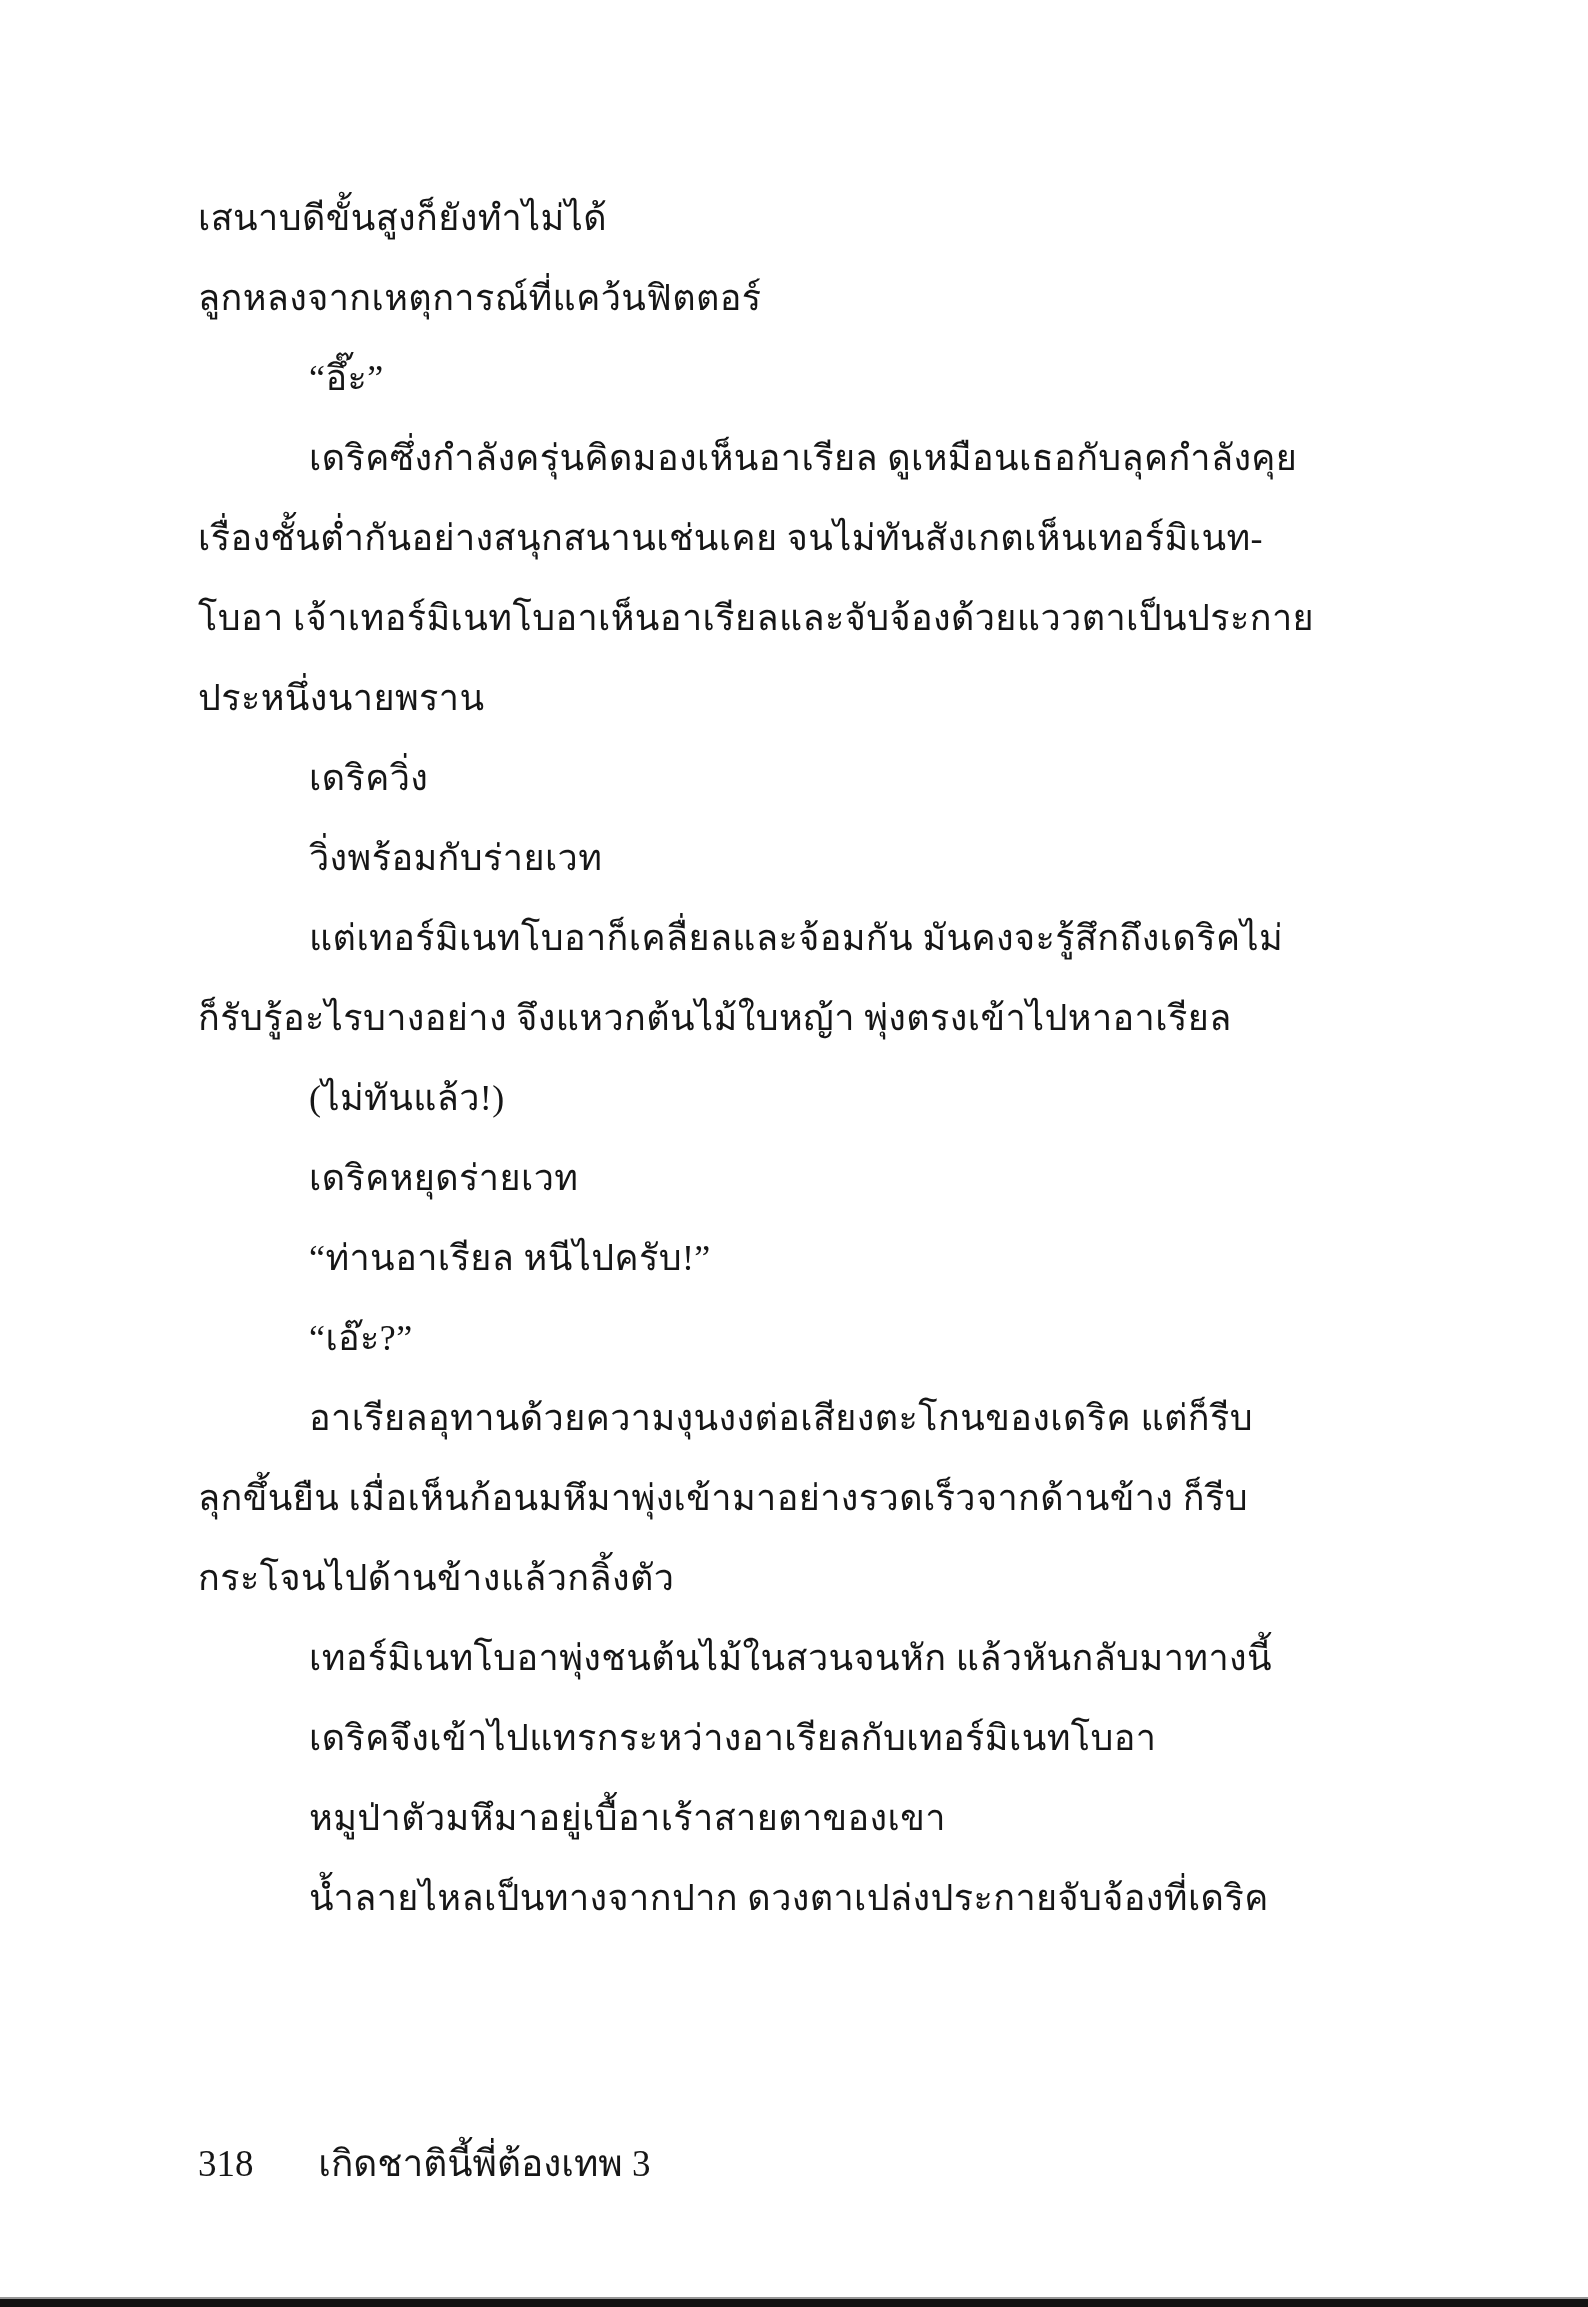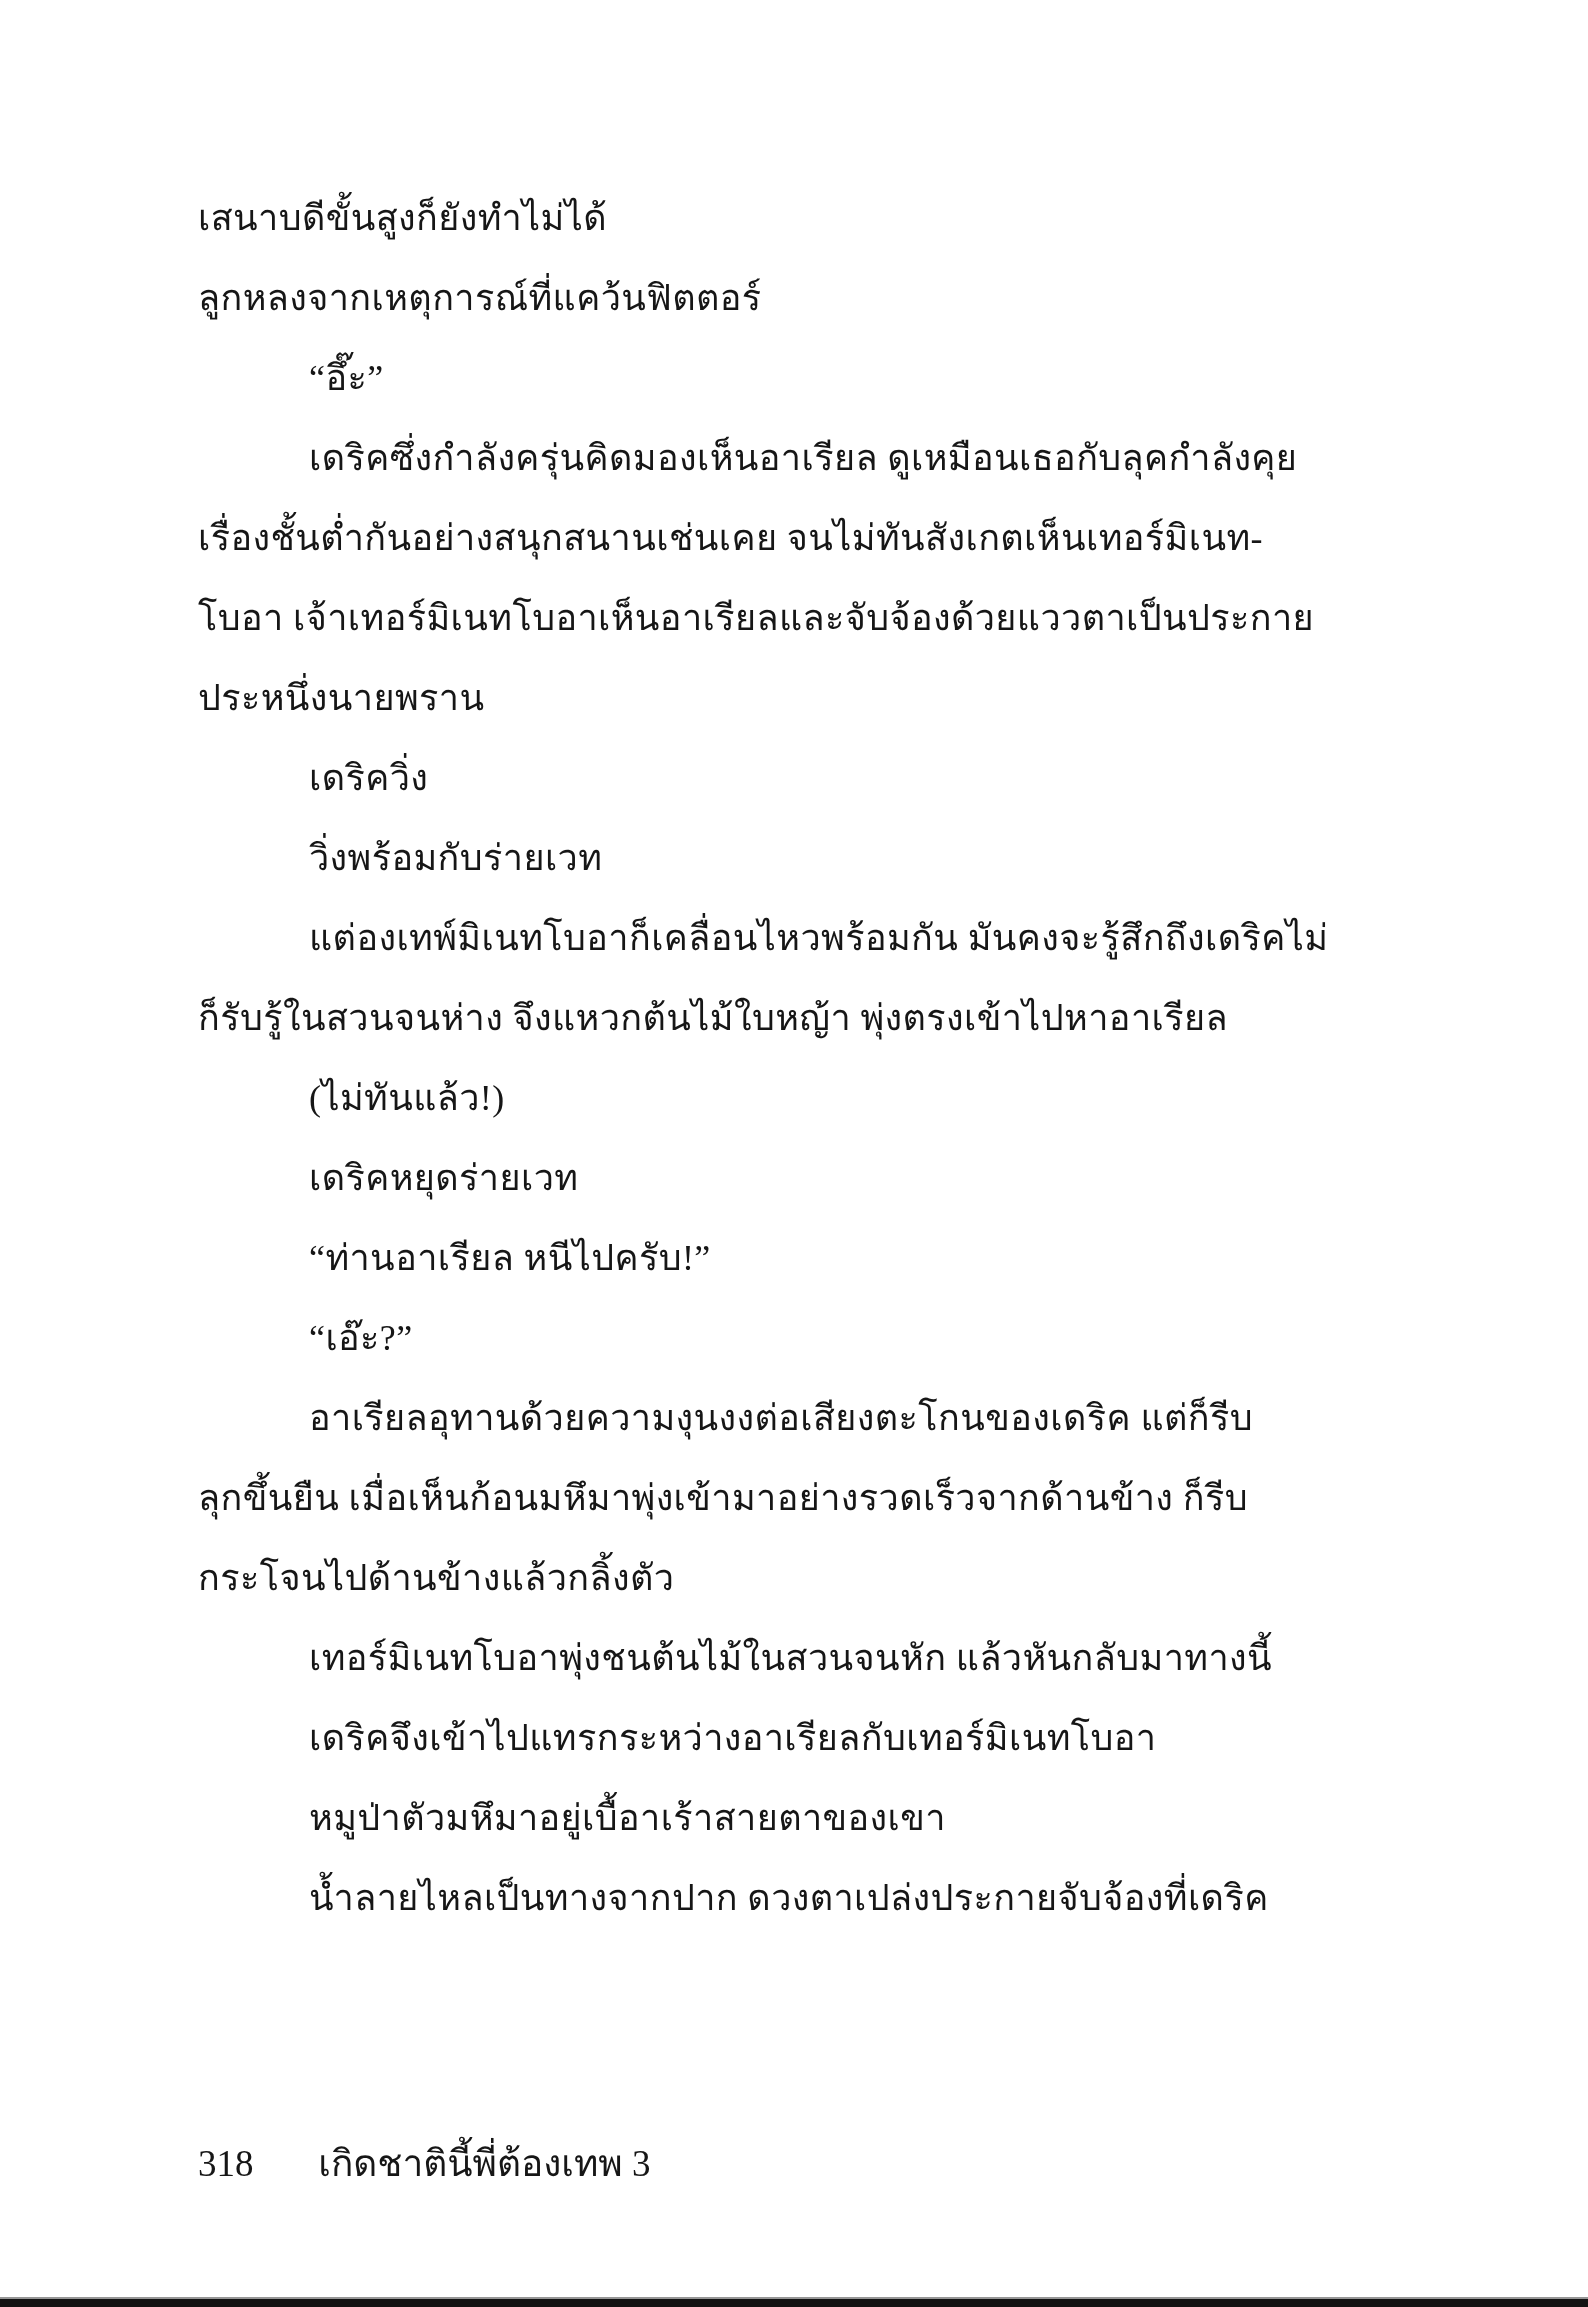--- a/index.html
+++ b/index.html
@@ -68,22 +68,22 @@
   <main class="body-text">
     <p class="line">เสนาบดีขั้นสูงก็ยังทำไม่ได้</p>
     <p class="line">ลูกหลงจากเหตุการณ์ที่แคว้นฟิตตอร์</p>
     <p class="line indent">“อึ๊ะ”</p>
     <p class="line indent">เดริคซึ่งกำลังครุ่นคิดมองเห็นอาเรียล ดูเหมือนเธอกับลุคกำลังคุย</p>
     <p class="line">เรื่องชั้นต่ำกันอย่างสนุกสนานเช่นเคย จนไม่ทันสังเกตเห็นเทอร์มิเนท-</p>
     <p class="line">โบอา เจ้าเทอร์มิเนทโบอาเห็นอาเรียลและจับจ้องด้วยแววตาเป็นประกาย</p>
     <p class="line">ประหนึ่งนายพราน</p>
     <p class="line indent">เดริควิ่ง</p>
     <p class="line indent">วิ่งพร้อมกับร่ายเวท</p>
-    <p class="line indent">แต่องเทพ์มิเนทโบอาก็เคลื่อนไหวพร้อมกัน มันคงจะรู้สึกถึงเดริคไม่</p>
-    <p class="line">ก็รับรู้ในสวนจนห่าง จึงแหวกต้นไม้ใบหญ้า พุ่งตรงเข้าไปหาอาเรียล</p>
+    <p class="line indent">แต่เทอร์มิเนทโบอาก็เคลื่ยลและจ้อมกัน มันคงจะรู้สึกถึงเดริคไม่</p>
+    <p class="line">ก็รับรู้อะไรบางอย่าง จึงแหวกต้นไม้ใบหญ้า พุ่งตรงเข้าไปหาอาเรียล</p>
     <p class="line indent">(ไม่ทันแล้ว!)</p>
     <p class="line indent">เดริคหยุดร่ายเวท</p>
     <p class="line indent">“ท่านอาเรียล หนีไปครับ!”</p>
     <p class="line indent">“เอ๊ะ?”</p>
     <p class="line indent">อาเรียลอุทานด้วยความงุนงงต่อเสียงตะโกนของเดริค แต่ก็รีบ</p>
     <p class="line">ลุกขึ้นยืน เมื่อเห็นก้อนมหึมาพุ่งเข้ามาอย่างรวดเร็วจากด้านข้าง ก็รีบ</p>
     <p class="line">กระโจนไปด้านข้างแล้วกลิ้งตัว</p>
     <p class="line indent">เทอร์มิเนทโบอาพุ่งชนต้นไม้ในสวนจนหัก แล้วหันกลับมาทางนี้</p>
     <p class="line indent">เดริคจึงเข้าไปแทรกระหว่างอาเรียลกับเทอร์มิเนทโบอา</p>
     <p class="line indent">หมูป่าตัวมหึมาอยู่เบื้อาเร้าสายตาของเขา</p>

